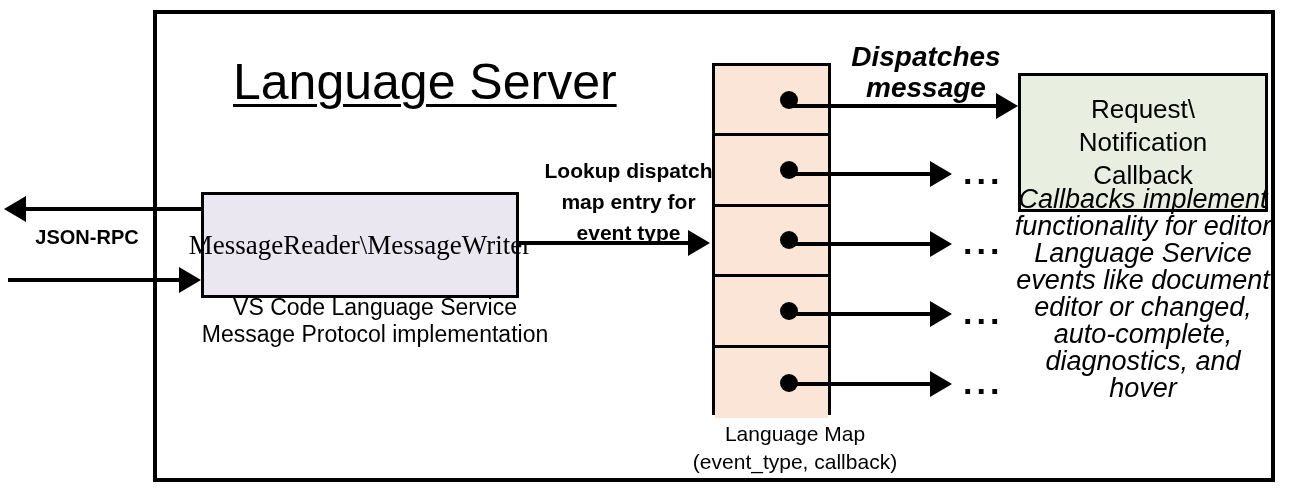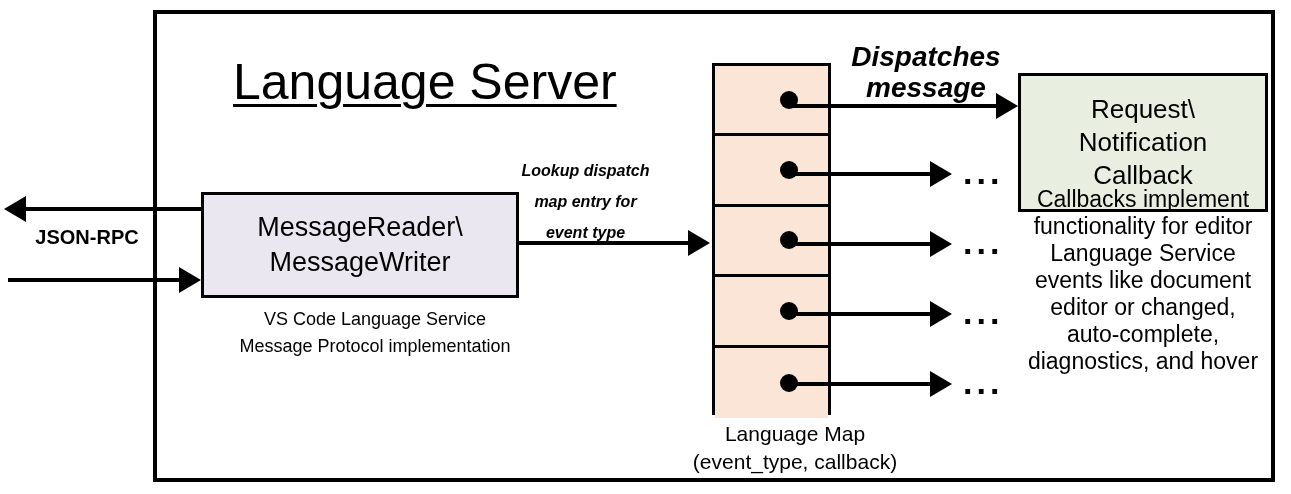--- a/index.html
+++ b/index.html
@@ -43,55 +43,55 @@
   
   #reader-box {
     left: 201px;
     top: 192px;
     width: 318px;
     height: 106px;
     background: #EAE7F0;
     border: 3px solid #000000;
     box-sizing: border-box;
     display: flex;
-    flex-direction: column;
+    flex-direction: row;
     align-items: center;
     justify-content: center;
     font-size: 27px;
     line-height: 35px;
     text-align: center;
+    font-family: Liberation Serif, serif;
   }
   #reader-caption {
     left: 190px;
-    top: 306px;
+    top: 294px;
     width: 370px;
-    font-size: 18px;
+    font-size: 23px;
     line-height: 27px;
     text-align: center;
   }
 
   
   #jsonrpc-label {
     left: 12px;
     top: 222px;
     width: 150px;
     font-size: 20px;
     line-height: 30px;
     text-align: center;
     font-weight: 600;
   }
 
   
   #lookup-label {
-    left: 488px;
+    left: 531px;
     top: 155px;
     width: 195px;
-    font-size: 16px;
+    font-size: 21px;
     line-height: 31px;
-    font-style: italic;
     text-align: center;
     font-weight: 600;
   }
 
   
   #dispatch-label {
     left: 836px;
     top: 41px;
     width: 180px;
     font-size: 28px;
@@ -153,23 +153,24 @@
     justify-content: center;
     font-size: 26px;
     line-height: 33px;
     text-align: center;
     margin-top: 43px;
   }
   #callback-desc {
     left: 1010px;
     top: 186px;
     width: 266px;
-    font-size: 23px;
+    font-size: 27px;
     line-height: 27px;
     text-align: center;
+    font-style: italic;
   }
 
   
   .hline {
     height: 4px;
     background: #000000;
   }
   .arrow-right {
     width: 0; height: 0;
     border-top: 13px solid transparent;

